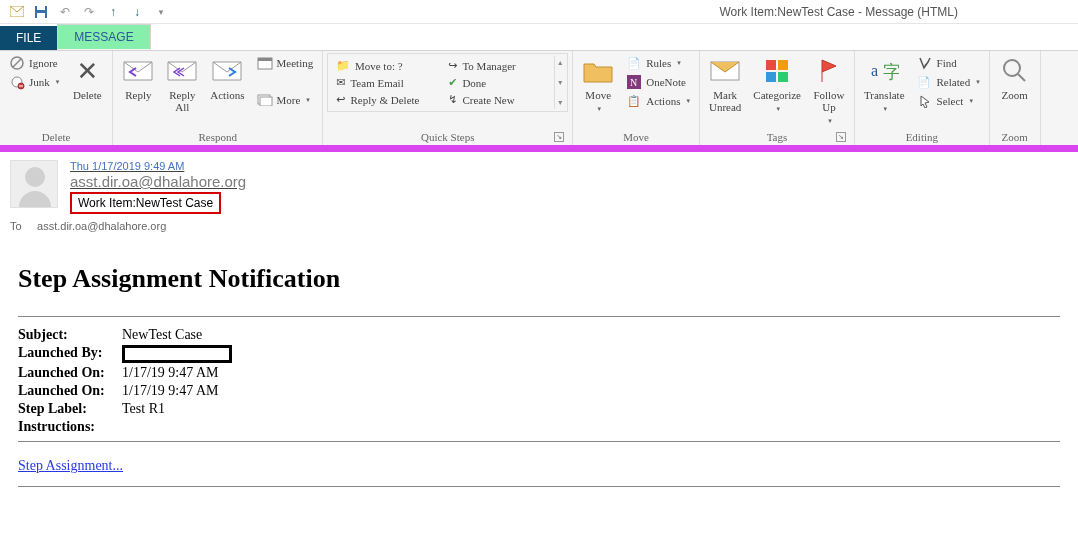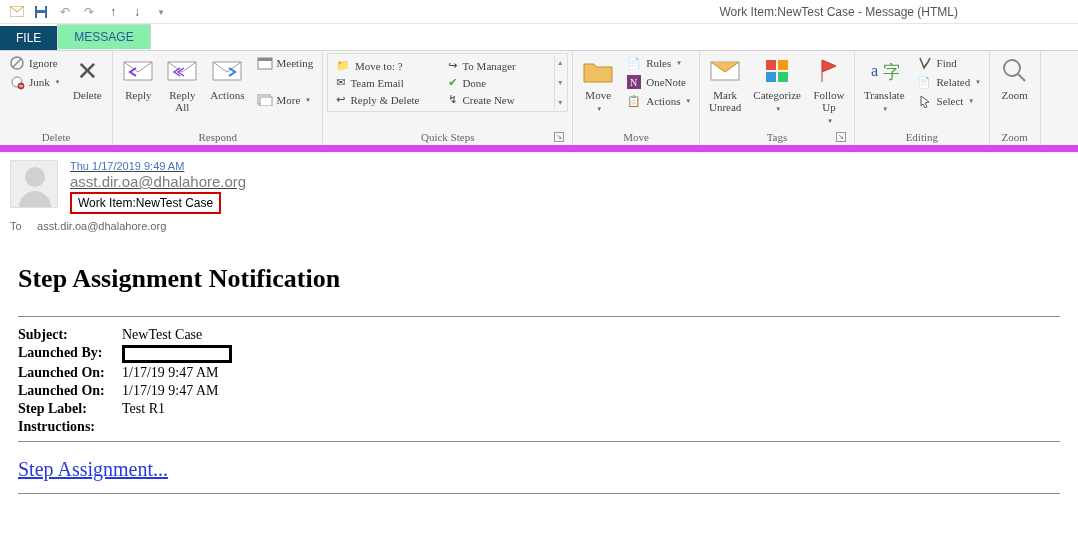--- a/index.html
+++ b/index.html
@@ -53,21 +53,21 @@
   .msg-to-row { font-size: 11px; color: #666; margin-top: 6px; }
   .msg-to-row .to-lbl { display: inline-block; width: 24px; }
   
   
   .msg-body { padding: 10px 18px; }
   .body-title { font-family: "Times New Roman", serif; font-size: 26px; font-weight: bold; color: #000; margin: 18px 0 22px 0; }
   .hr { border-top: 1px solid #888; margin: 6px 0 10px 0; }
   .field-row { font-family: "Times New Roman", serif; font-size: 14px; color: #000; margin: 2px 0; }
   .field-row .fl { font-weight: bold; display: inline-block; width: 104px; }
   .redacted { display: inline-block; width: 110px; height: 18px; border: 3px solid #000; background: #fff; vertical-align: middle; }
-  .link { font-family: "Times New Roman", serif; font-size: 20px; color: #2638e2; text-decoration: underline; margin: 6px 0; display: inline-block; cursor: pointer; }
+  .link { font-family: "Times New Roman", serif; font-size: 14px; color: #2638e2; text-decoration: underline; margin: 6px 0; display: inline-block; cursor: pointer; }
 </style>
 </head>
 <body>
 
 <div class="titlebar">
   <div class="qat">
     <span>
         <svg width="14" height="11" viewBox="0 0 14 11">
           <rect x="0" y="0" width="14" height="11" fill="#fff" stroke="#c99b3a"></rect>
           <path d="M0 0 L7 6 L14 0" fill="none" stroke="#c99b3a"></path>

